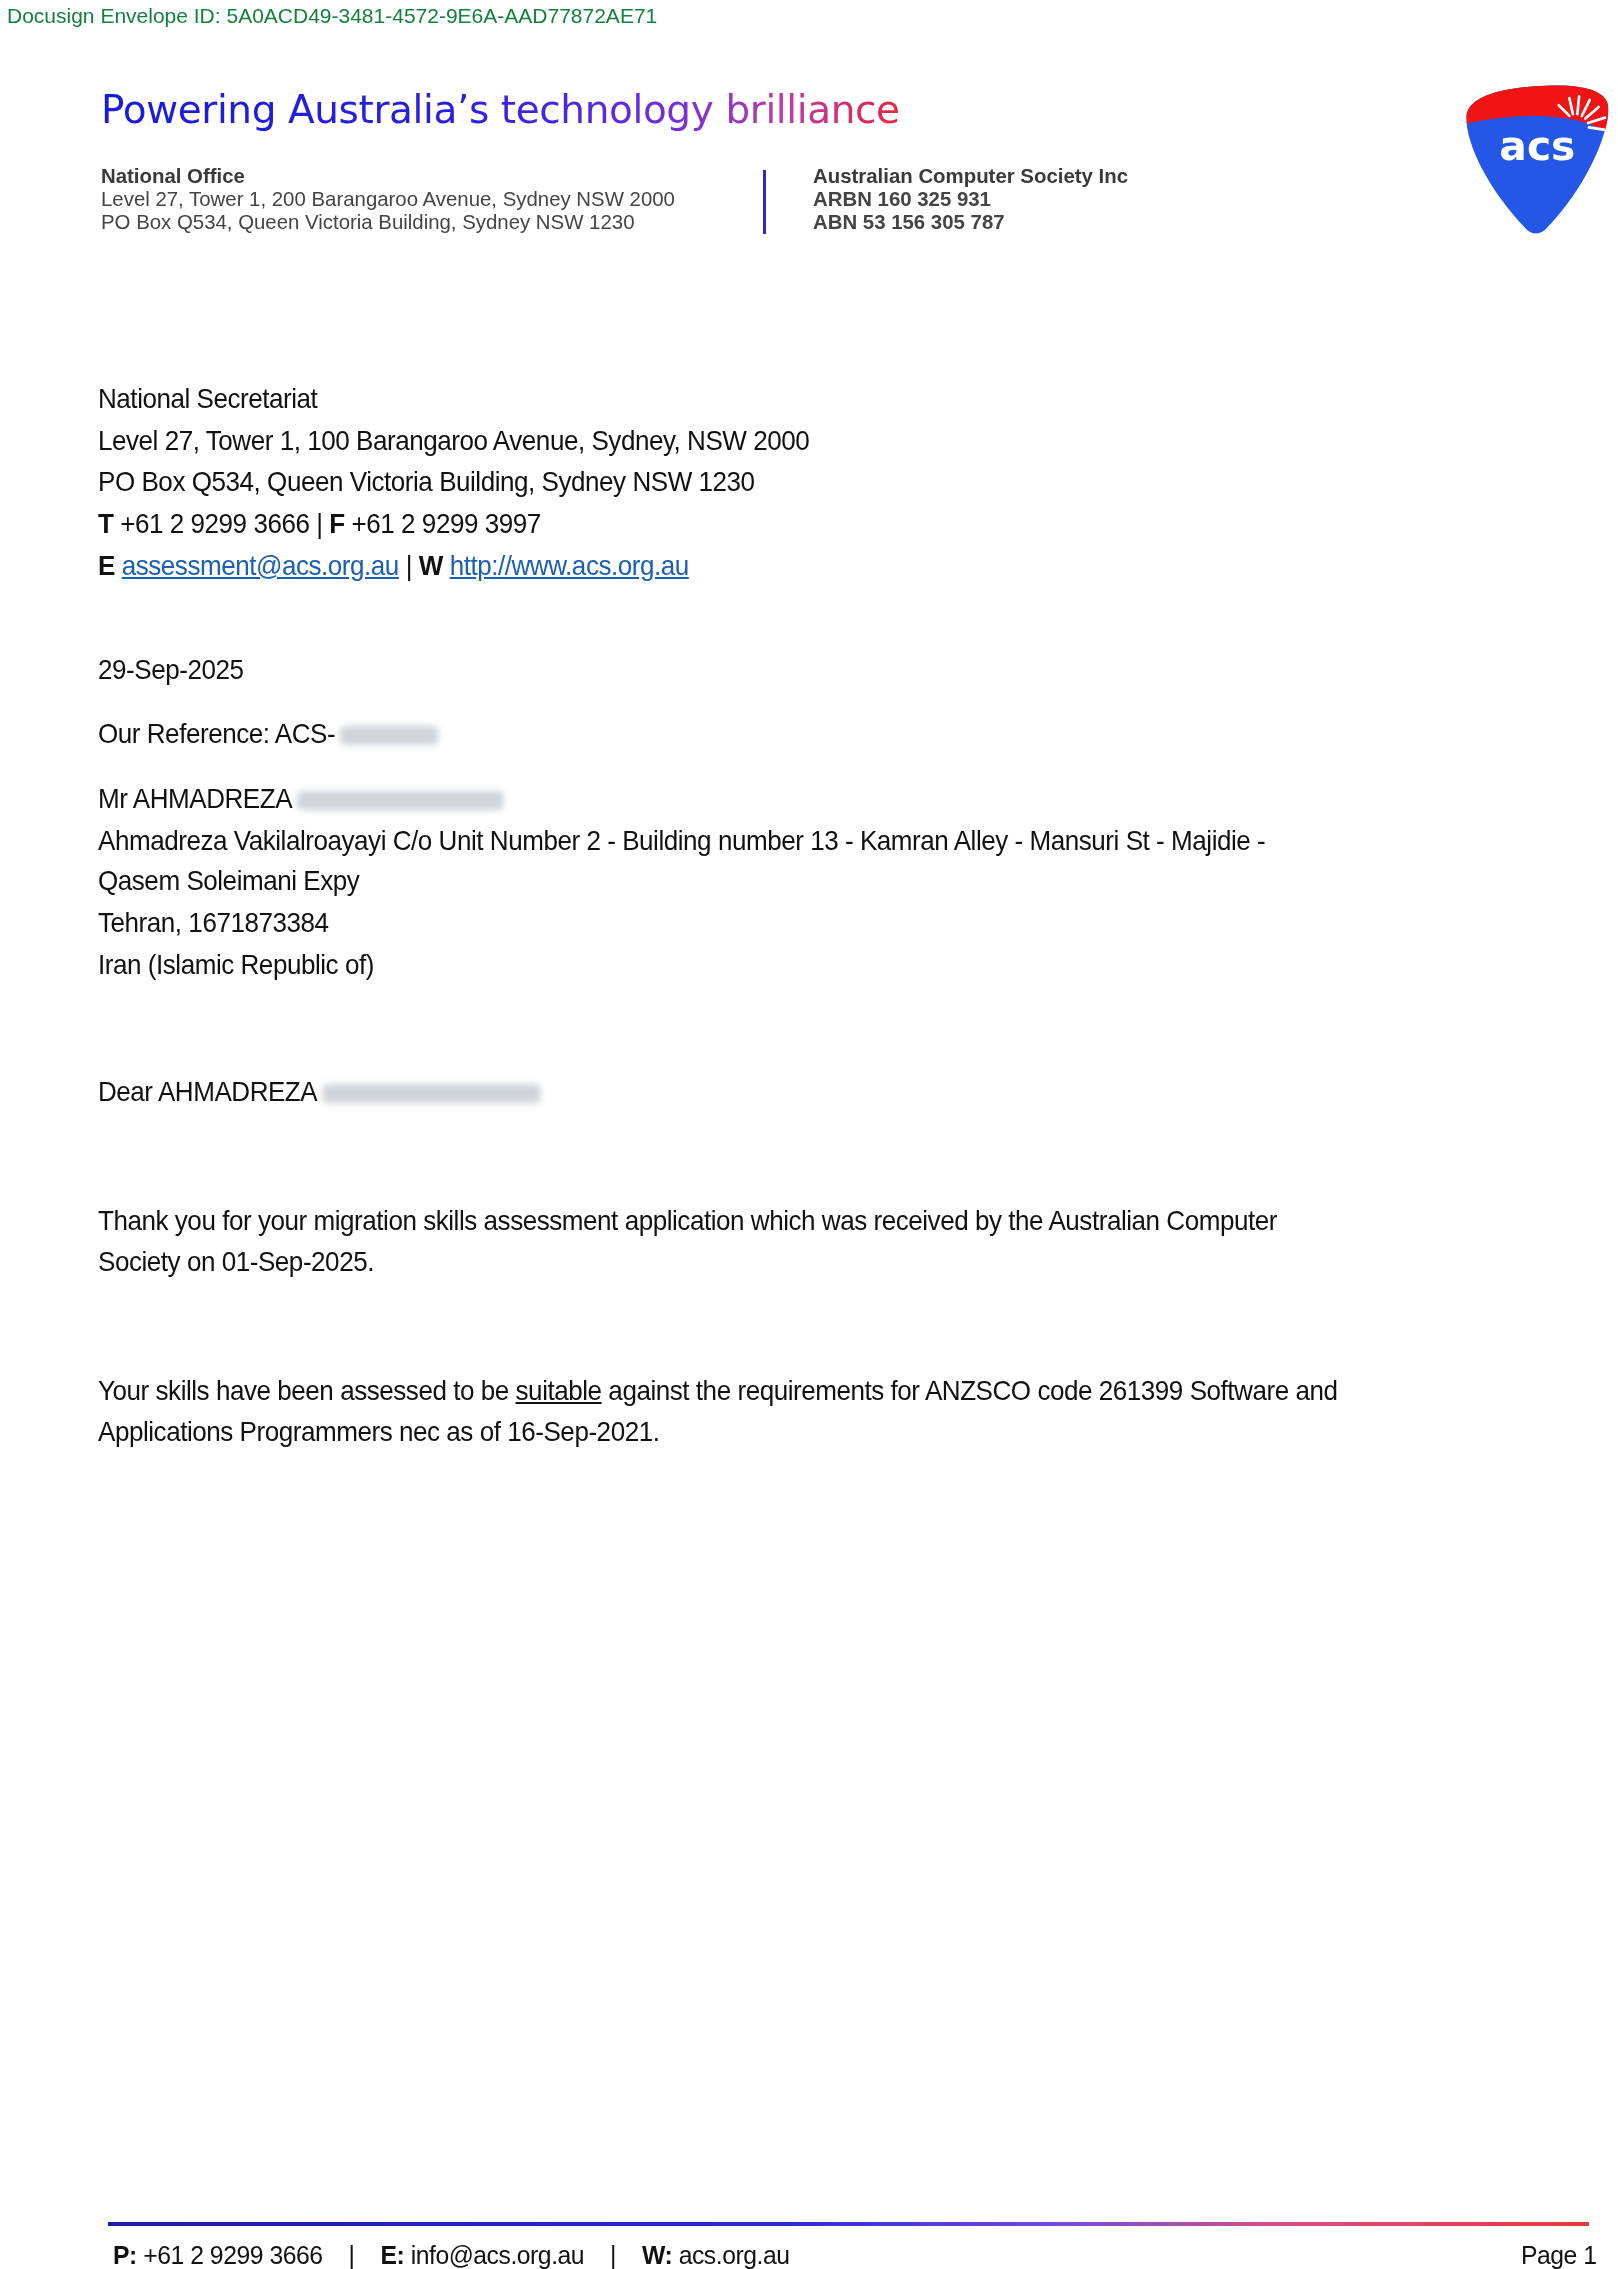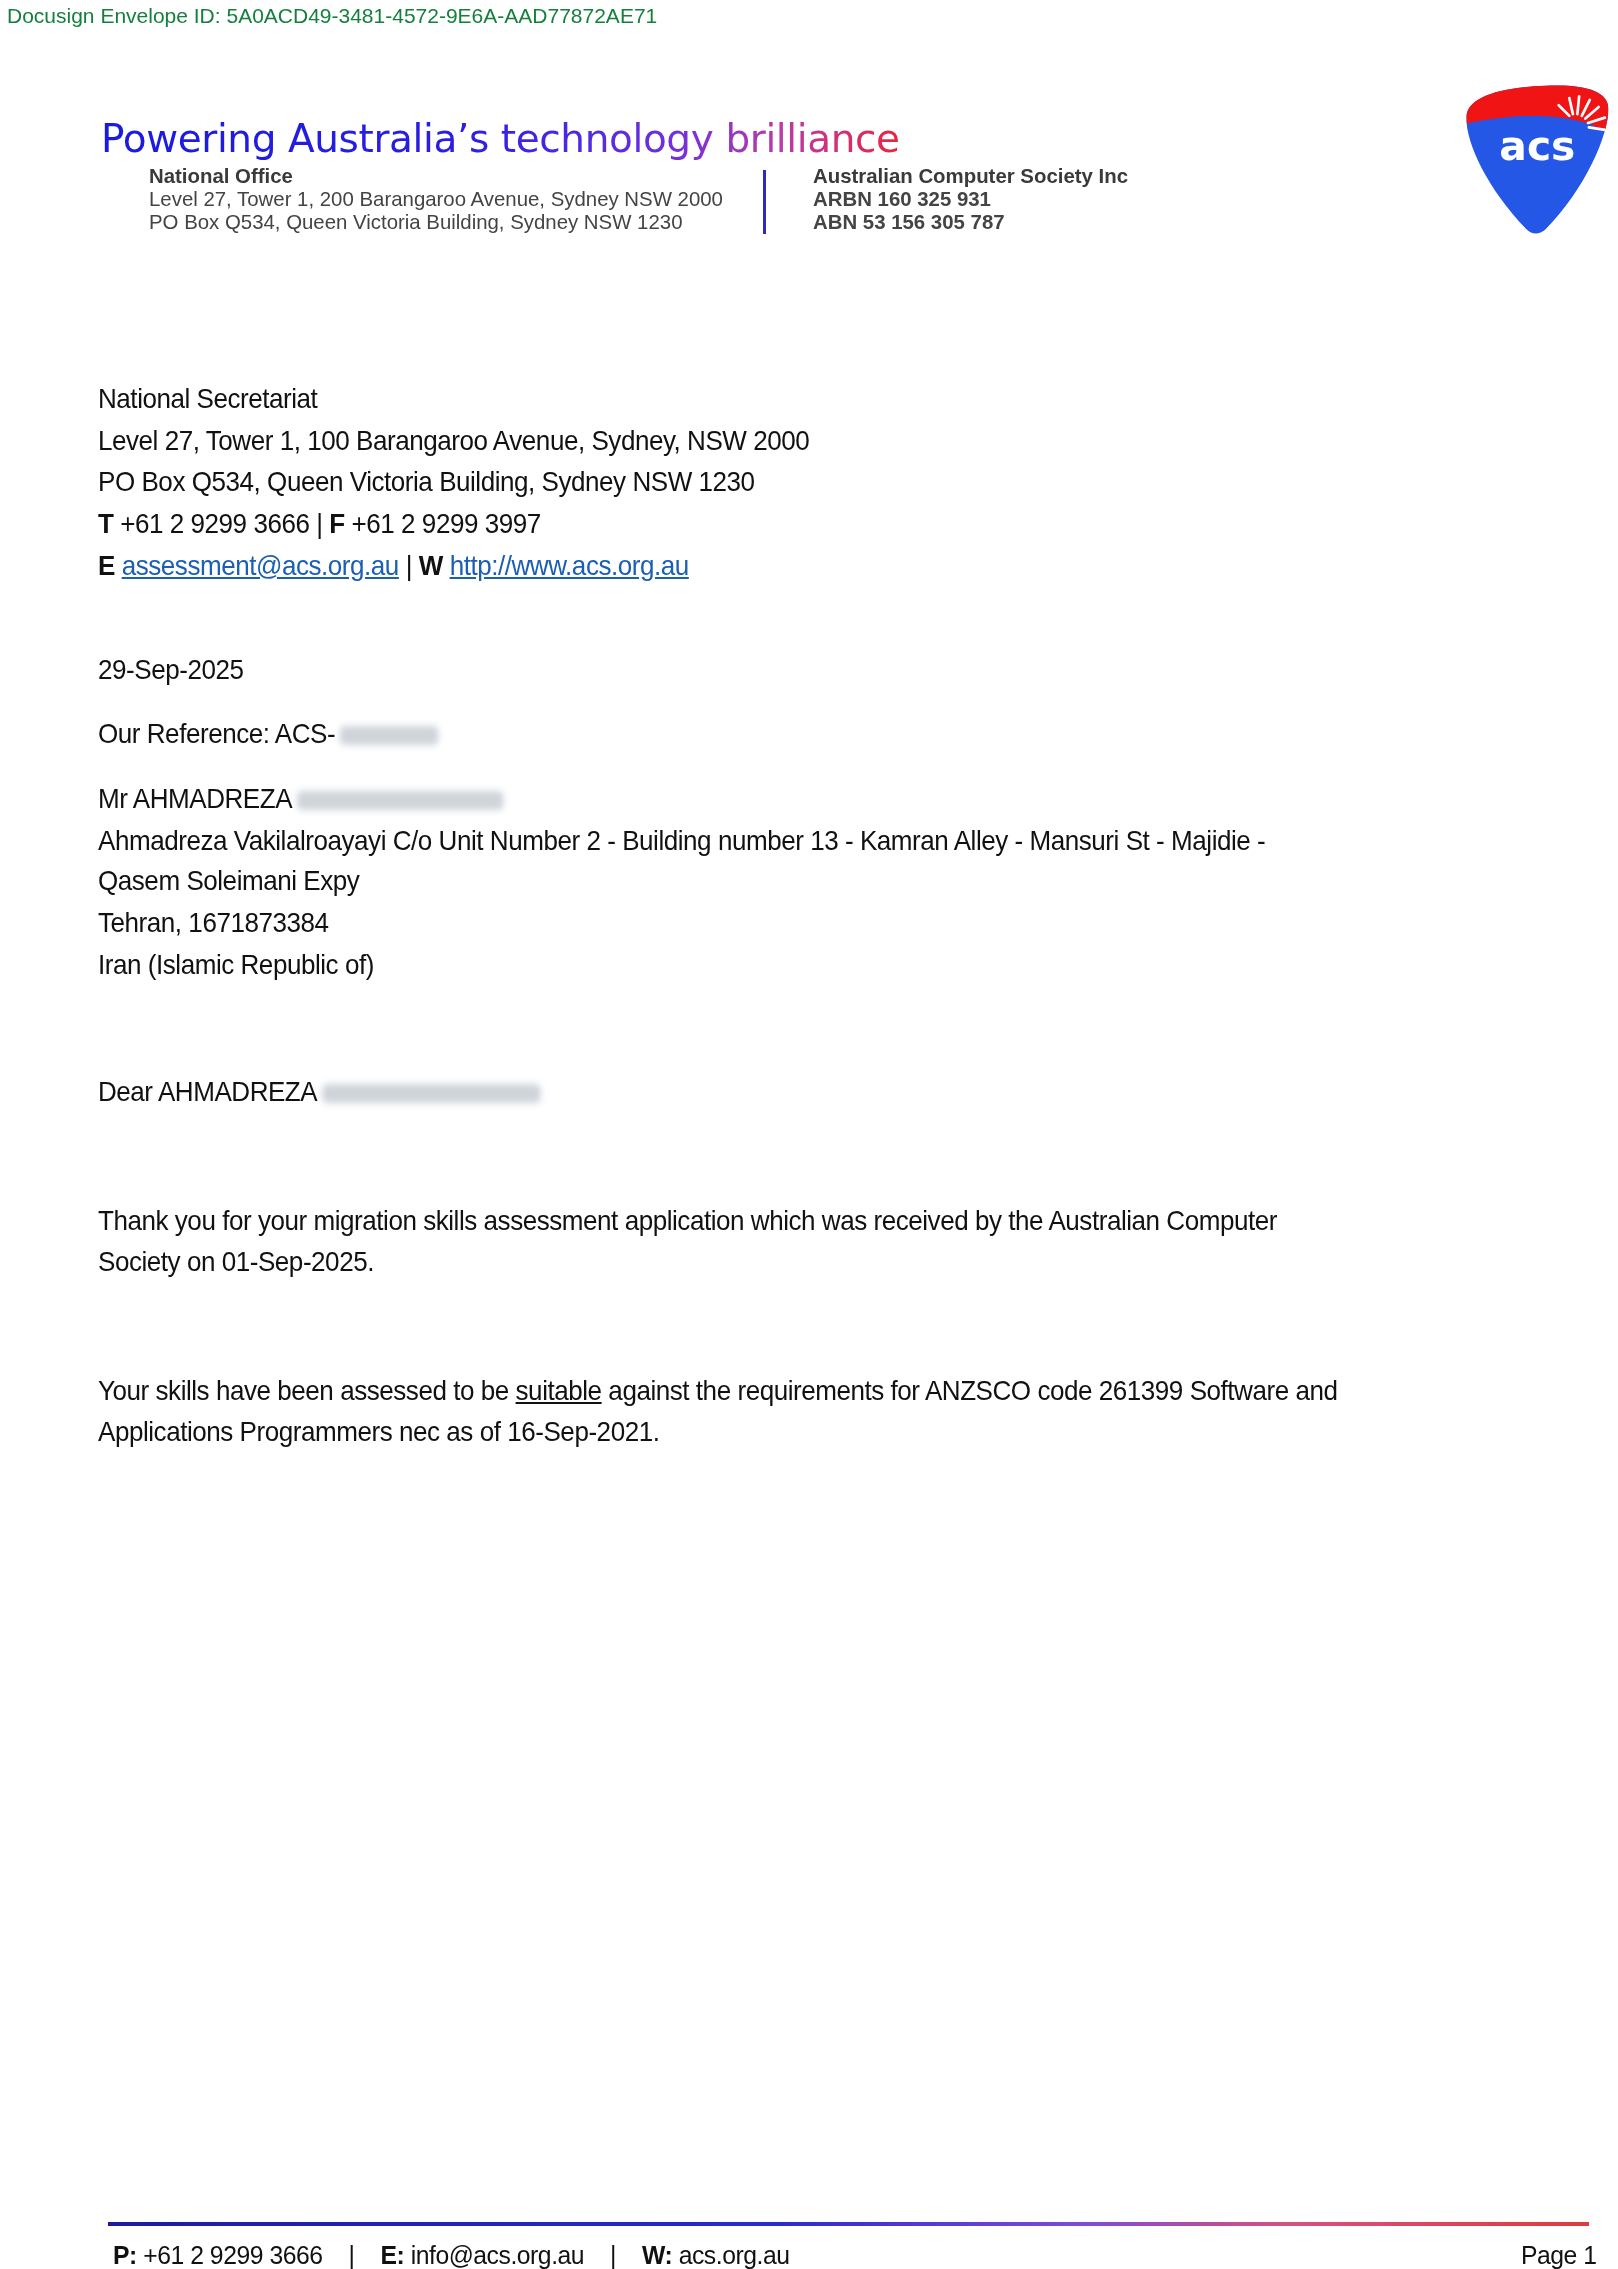--- a/index.html
+++ b/index.html
@@ -1,24 +1,24 @@
 <!DOCTYPE html>
 <html style="font-size:14px"><head>
 <meta charset="utf-8">
 <style>
   html,body{margin:0;padding:0;background:#ffffff;}
   body{width:1618px;height:2270px;position:relative;overflow:hidden;font-family:"Liberation Sans",sans-serif;color:#000;}
   .abs{position:absolute;white-space:nowrap;}
   .docusign{left:7px;top:3.5px;font-size:21px;color:#15803d;font-family:"Liberation Sans",sans-serif;}
-  .tagline{left:101px;top:116px;font-size:39px;font-family:"DejaVu Sans",sans-serif;letter-spacing:-0.4px;
+  .tagline{left:101px;top:87px;font-size:39px;font-family:"DejaVu Sans",sans-serif;letter-spacing:-0.4px;
     background:linear-gradient(90deg,#1a1adf 0%,#2a1fe0 45%,#6a2fe0 70%,#b93aa8 85%,#e8253f 100%);
     -webkit-background-clip:text;background-clip:text;color:transparent;font-weight:400;}
   .hdr{font-size:20.4px;color:#444;line-height:23px;font-family:"Liberation Sans",sans-serif;}
   .hdr b{color:#3a3a3a;}
-  .hdr-left{left:101px;top:165px;margin-left:48px;}
+  .hdr-left{left:101px;top:165px;}
   .hdr-right{left:813px;top:165px;font-weight:bold;}
   .hdr-divider{left:763px;top:170px;width:2.7px;height:64px;background:#2b2bc4;}
   .logo{left:1461px;top:82px;width:151px;height:153px;}
   .body-text{font-family:"Liberation Sans",sans-serif;font-size:28px;color:#111;letter-spacing:-0.5px;transform:scaleX(0.93);transform-origin:left center;}
   .row{left:98px;}
   a.lnk{color:#1a5fb4;text-decoration:underline;}
   .u{text-decoration:underline;}
   .redact{display:inline-block;height:19.5px;background:#cfd4da;filter:blur(3.5px);border-radius:5.3px;vertical-align:middle;margin-left:5.3px;}
   .footer-rule{left:108px;top:2222px;width:1481px;height:3.5px;
     background:linear-gradient(90deg,#1c1ca0 0%,#2a2ad0 45%,#7a4ad8 65%,#d85080 80%,#e03a3a 100%);}

